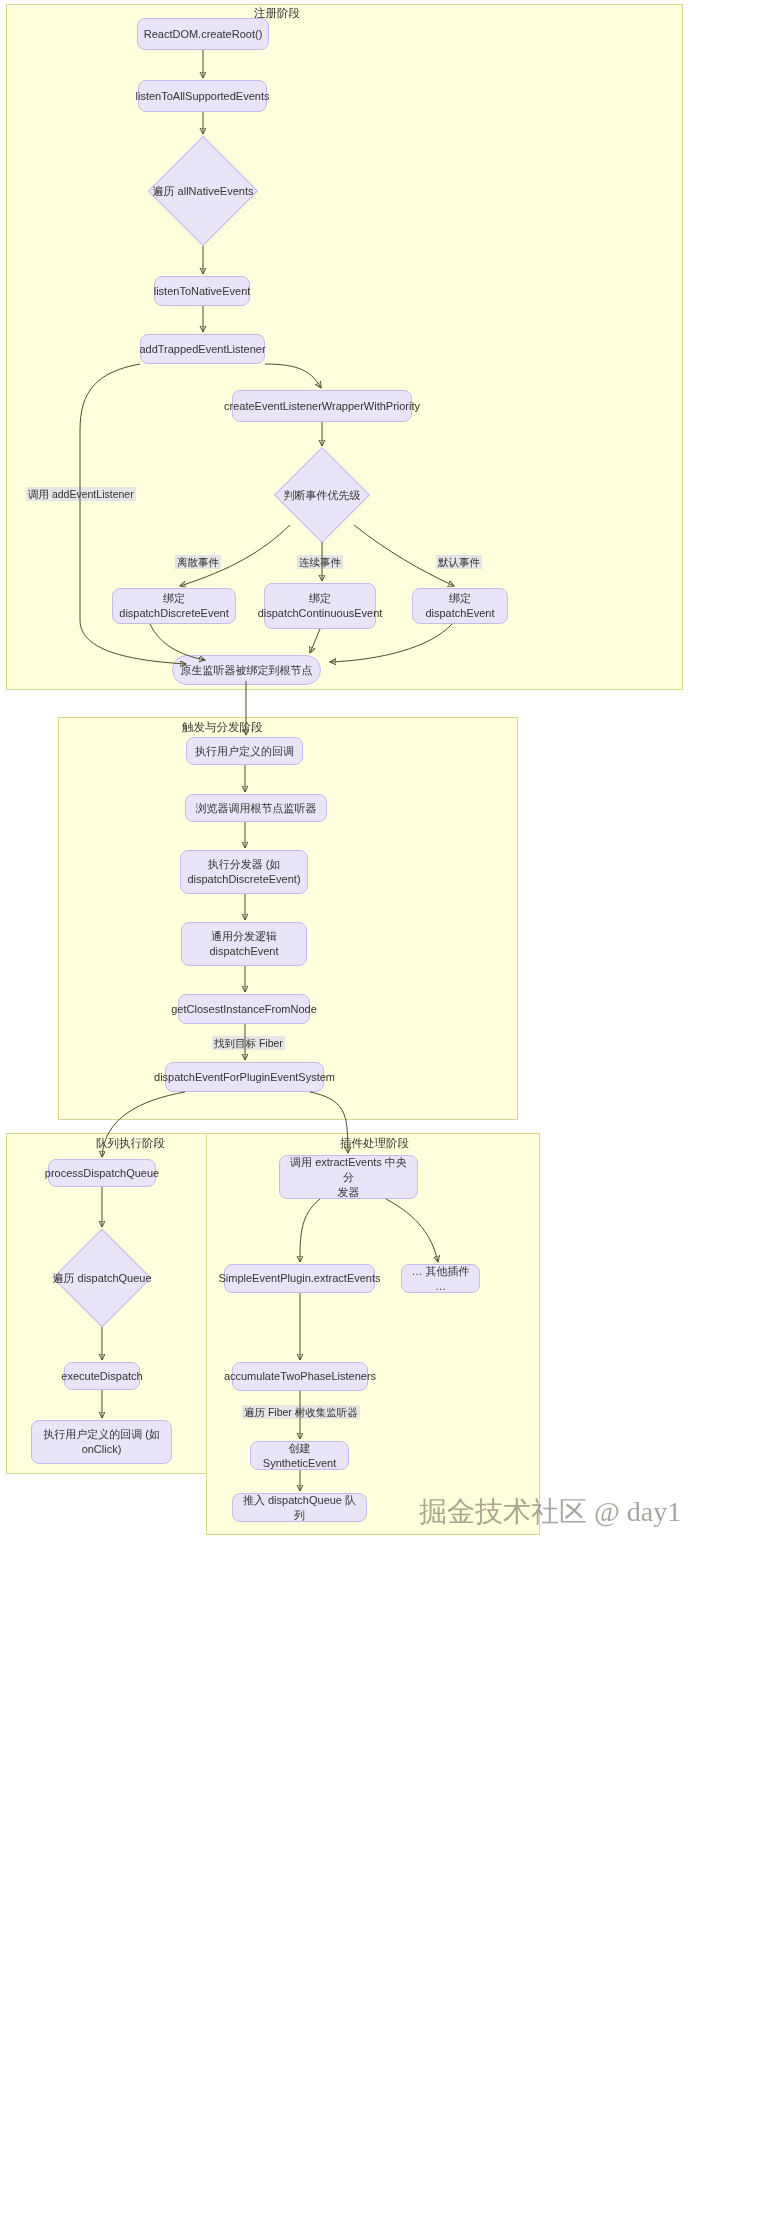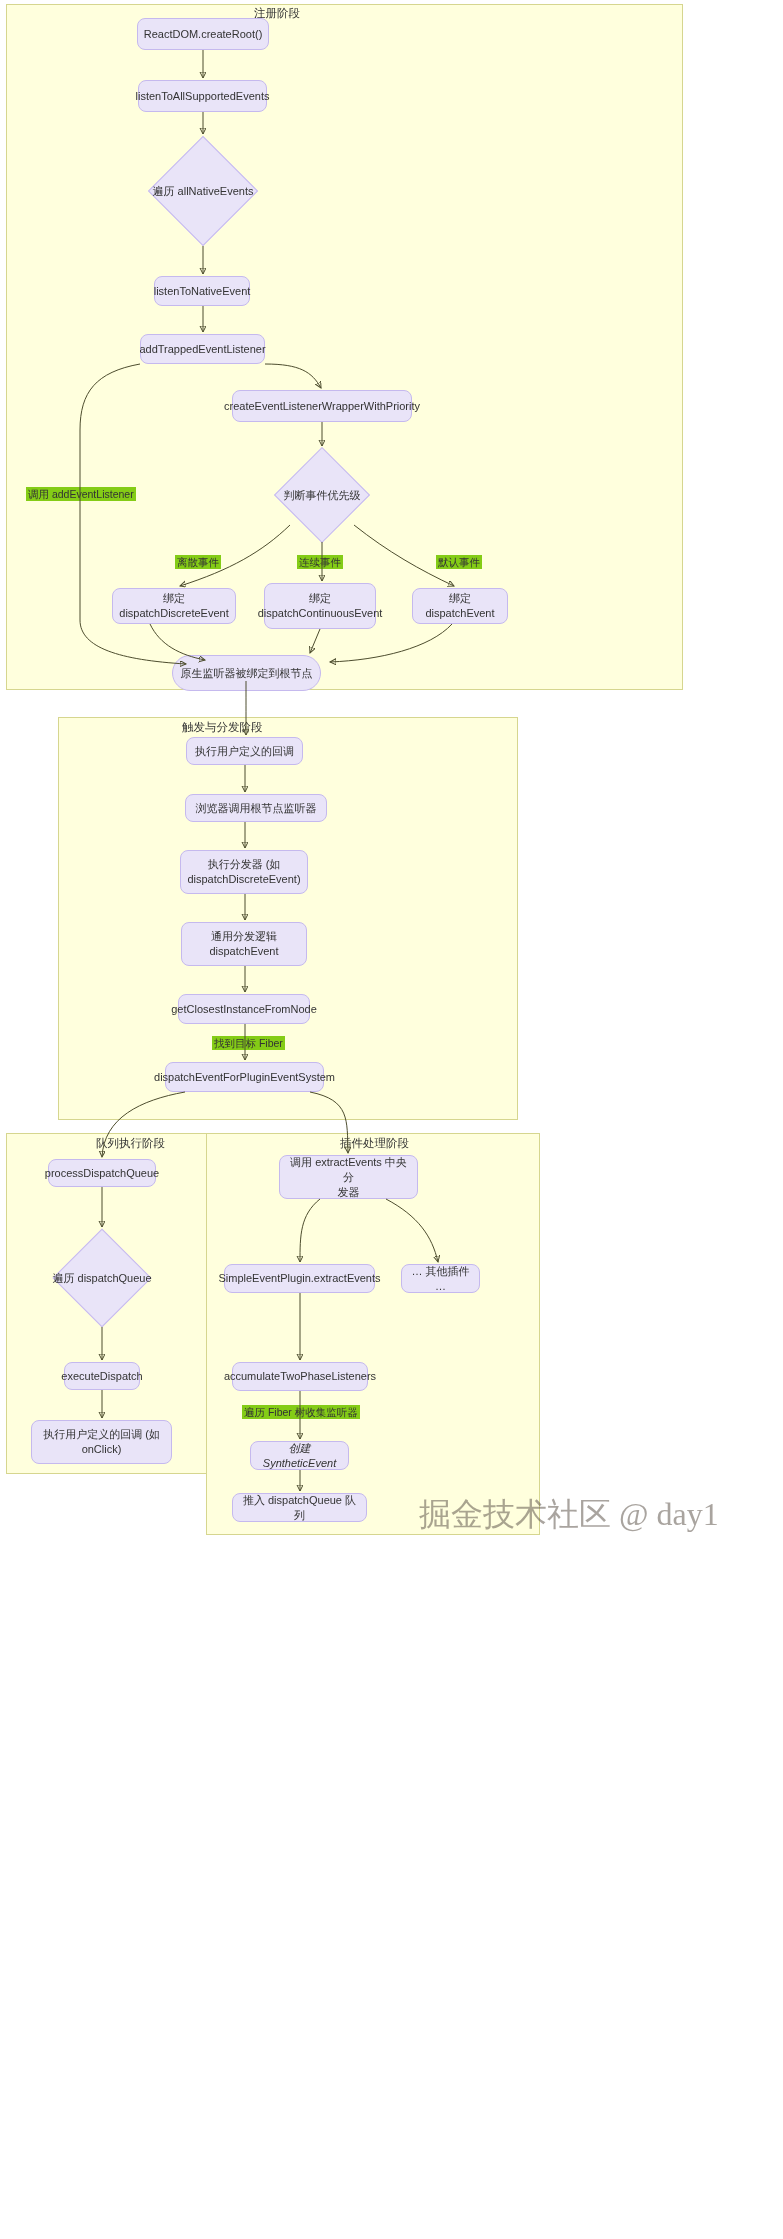--- a/index.html
+++ b/index.html
@@ -14,27 +14,27 @@
         font-size:11px;color:#333333;line-height:15px;padding:2px 6px;}
   .node.stadium{border-radius:22px;}
 
   .diamond{position:absolute;}
   .diamond .dshape{position:absolute;left:0;top:0;width:100%;height:100%;
         background:#e9e4f8;border:1px solid #c5b9ee;transform:rotate(45deg);box-sizing:border-box;}
   .diamond .dlabel{position:absolute;left:0;top:0;width:100%;height:100%;
         display:flex;align-items:center;justify-content:center;text-align:left;
         font-size:11px;color:#333333;line-height:15px;white-space:nowrap;}
 
-  .edge-label{position:absolute;font-size:10.5px;color:#333333;background:#84cc16;
+  .edge-label{position:absolute;font-size:10.5px;color:#333333;background:#e5e5e5;
         padding:0px 2px;white-space:nowrap;line-height:14px;}
 
   svg.wires{position:absolute;left:0;top:0;width:783px;height:2239px;overflow:visible;pointer-events:none;}
   svg.wires path,svg.wires line{fill:none;stroke:#4d4d2e;stroke-width:1;}
 
-  .watermark{position:absolute;font-size:32px;color:rgba(90,80,70,.52);
+  .watermark{position:absolute;font-size:28px;color:rgba(90,80,70,.52);
         font-family:"Liberation Serif","DejaVu Serif",serif;white-space:nowrap;}
 </style>
 </head>
 <body>
 
 <div id="stage">
 
   <div class="subgraph" style="left:6px;top:4px;width:677px;height:686px;"></div>
   <div class="subgraph-title" style="left:254px;top:6px;">注册阶段</div>
 
@@ -60,21 +60,21 @@
 
   <div class="node" style="left:112px;top:588px;width:124px;height:36px;">绑定 dispatchDiscreteEvent</div>
 
   <div class="node" style="left:264px;top:583px;width:112px;height:46px;flex-direction:column;">
     <span>绑定</span>
     <span>dispatchContinuousEvent</span>
   </div>
 
   <div class="node" style="left:412px;top:588px;width:96px;height:36px;">绑定 dispatchEvent</div>
 
-  <div class="node stadium" style="left:172px;top:655px;width:149px;height:36px;">原生监听器被绑定到根节点</div>
+  <div class="node stadium" style="left:172px;top:655px;width:149px;height:30px;">原生监听器被绑定到根节点</div>
 
   <div class="edge-label" style="left:26px;top:487px;">调用 addEventListener</div>
   <div class="edge-label" style="left:175px;top:555px;">离散事件</div>
   <div class="edge-label" style="left:297px;top:555px;">连续事件</div>
   <div class="edge-label" style="left:436px;top:555px;">默认事件</div>
 
   <div class="subgraph" style="left:58px;top:717px;width:460px;height:403px;"></div>
   <div class="subgraph-title" style="left:182px;top:720px;">触发与分发阶段</div>
 
   <div class="node" style="left:186px;top:737px;width:117px;height:28px;">执行用户定义的回调</div>
@@ -121,21 +121,21 @@
     <span>调用 extractEvents 中央分</span>
     <span>发器</span>
   </div>
 
   <div class="node" style="left:224px;top:1264px;width:151px;height:29px;">SimpleEventPlugin.extractEvents</div>
 
   <div class="node" style="left:401px;top:1264px;width:79px;height:29px;">… 其他插件 …</div>
 
   <div class="node" style="left:232px;top:1362px;width:136px;height:29px;">accumulateTwoPhaseListeners</div>
 
-  <div class="node" style="left:250px;top:1441px;width:99px;height:29px;font-style:italic;">创建 SyntheticEvent</div>
+  <div class="node" style="left:250px;top:1441px;width:99px;height:29px;">创建 SyntheticEvent</div>
 
   <div class="node" style="left:232px;top:1493px;width:135px;height:29px;">推入 dispatchQueue 队列</div>
 
   <div class="edge-label" style="left:242px;top:1405px;">遍历 Fiber 树收集监听器</div>
 
   <svg class="wires" viewBox="0 0 783 2239">
     <defs>
       <marker id="ah" markerWidth="8" markerHeight="8" refX="6" refY="3" orient="auto" markerUnits="strokeWidth">
         <path d="M0,0 L6,3 L0,6 z" fill="#4d4d2e" stroke="none"></path>
       </marker>

